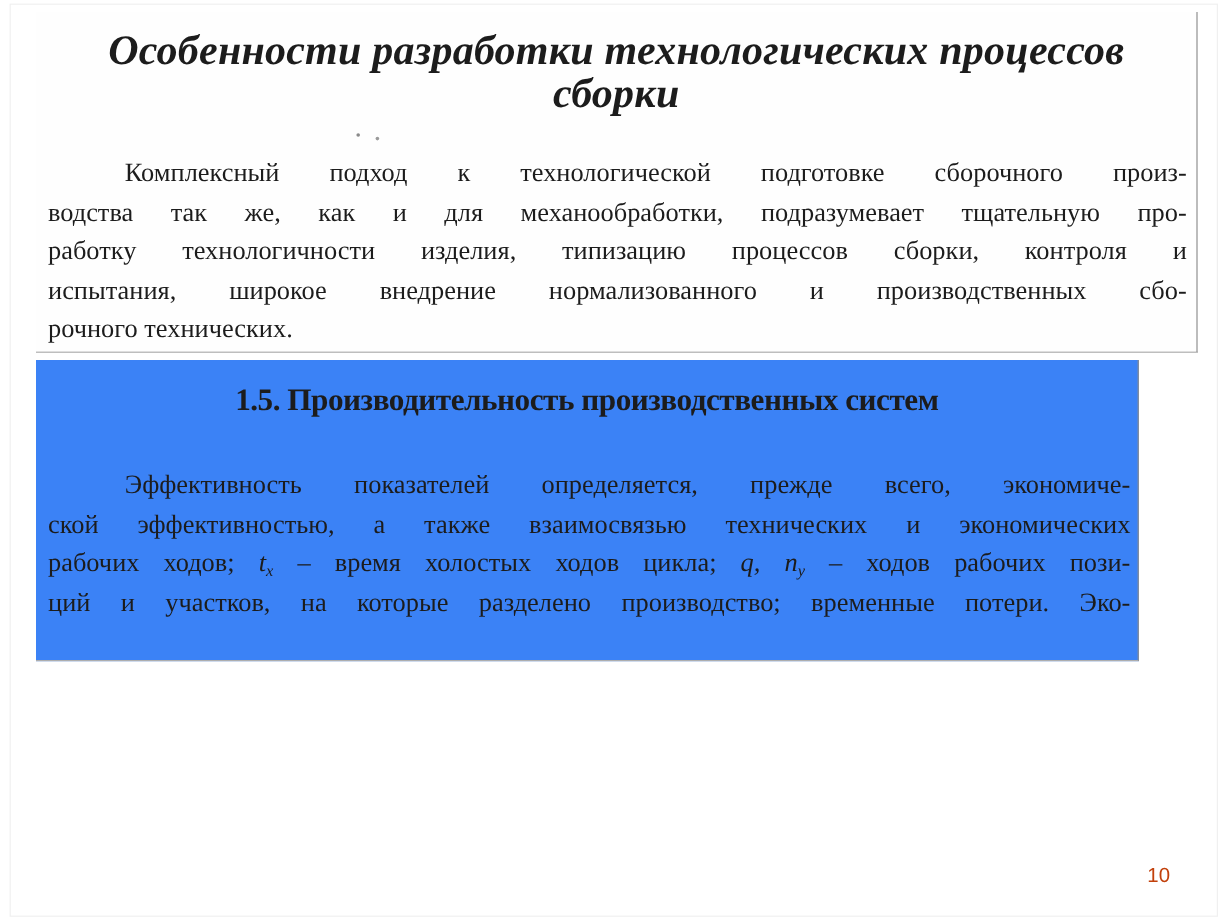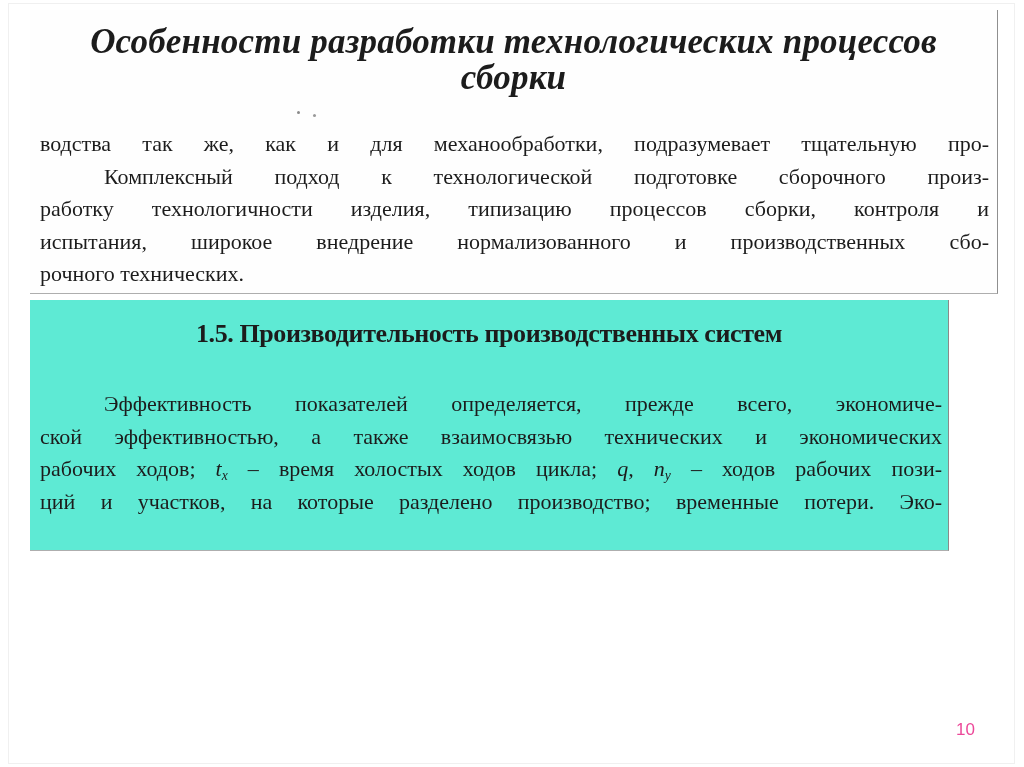--- a/index.html
+++ b/index.html
@@ -41,21 +41,21 @@
     width: 3px; height: 3px;
     background: #8a8a8a;
     border-radius: 50%;
     box-shadow: 16px 3px 0 0 #9a9a9a;
   }
   
   .scan-block-2 {
     position: absolute;
     left: 30px; top: 300px;
     width: 918px; height: 250px;
-    background: #5eead4;
+    background: #3b82f6;
     border-right: 1px solid #8a8a8a;
     border-bottom: 1px solid #aeaeae;
   }
   .scan-heading {
     margin-top: 17px;
     text-align: center;
     font-weight: bold;
     font-size: 26px;
     line-height: 34px;
     letter-spacing: -0.4px;
@@ -86,37 +86,37 @@
     font-size: 0.62em;
     line-height: 0;
     vertical-align: -0.28em;
   }
   
   .page-number {
     position: absolute;
     right: 49px; bottom: 27px;
     font-family: "Liberation Sans", "DejaVu Sans", sans-serif;
     font-size: 17px;
-    color: #ec4899;
+    color: #c2410c;
   }
 </style>
 </head>
 <body>
 
 <div class="slide-frame"></div>
 
 <div class="scan-block-1">
   <div class="scan-title">
     <div>Особенности разработки технологических процессов</div>
     <div>сборки</div>
   </div>
   <div class="speck"></div>
   <div class="scan-para para-1">
+      <div class="line indent"><span>Комплексный подход к технологической подготовке сборочного произ-</span></div>
       <div class="line"><span>водства так же, как и для механообработки, подразумевает тщательную про-</span></div>
-      <div class="line indent"><span>Комплексный подход к технологической подготовке сборочного произ-</span></div>
       <div class="line"><span>работку технологичности изделия, типизацию процессов сборки, контроля и</span></div>
       <div class="line"><span>испытания, широкое внедрение нормализованного и производственных сбо-</span></div>
       <div class="line flush"><span>рочного технических.</span></div>
     </div>
 </div>
 
 <div class="scan-block-2">
   <div class="scan-heading">1.5. Производительность производственных систем</div>
   <div class="scan-para para-2">
       <div class="line indent"><span>Эффективность показателей определяется, прежде всего, экономиче-</span></div>

